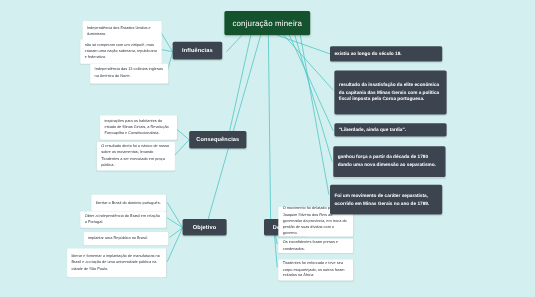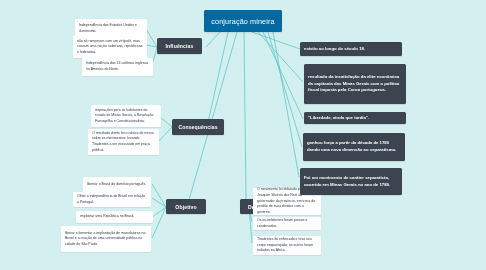--- a/index.html
+++ b/index.html
@@ -11,21 +11,21 @@
     overflow:hidden;
     position:relative;
   }
   #canvas{position:absolute;inset:0;width:486px;height:270px;}
   #edges{position:absolute;left:0;top:0;width:486px;height:270px;pointer-events:none;}
 
   .node{position:absolute;box-sizing:border-box;}
 
   
   .root{
-    background:#0369a1;
+    background:#14532d;
     color:#ffffff;
     font-size:7.2px;
     letter-spacing:.15px;
     border-radius:1.5px;
     display:flex;align-items:center;justify-content:center;
     text-align:center;
     padding:2px 4px;
     box-shadow:0 1px 2px rgba(0,0,0,.10);
   }
 

